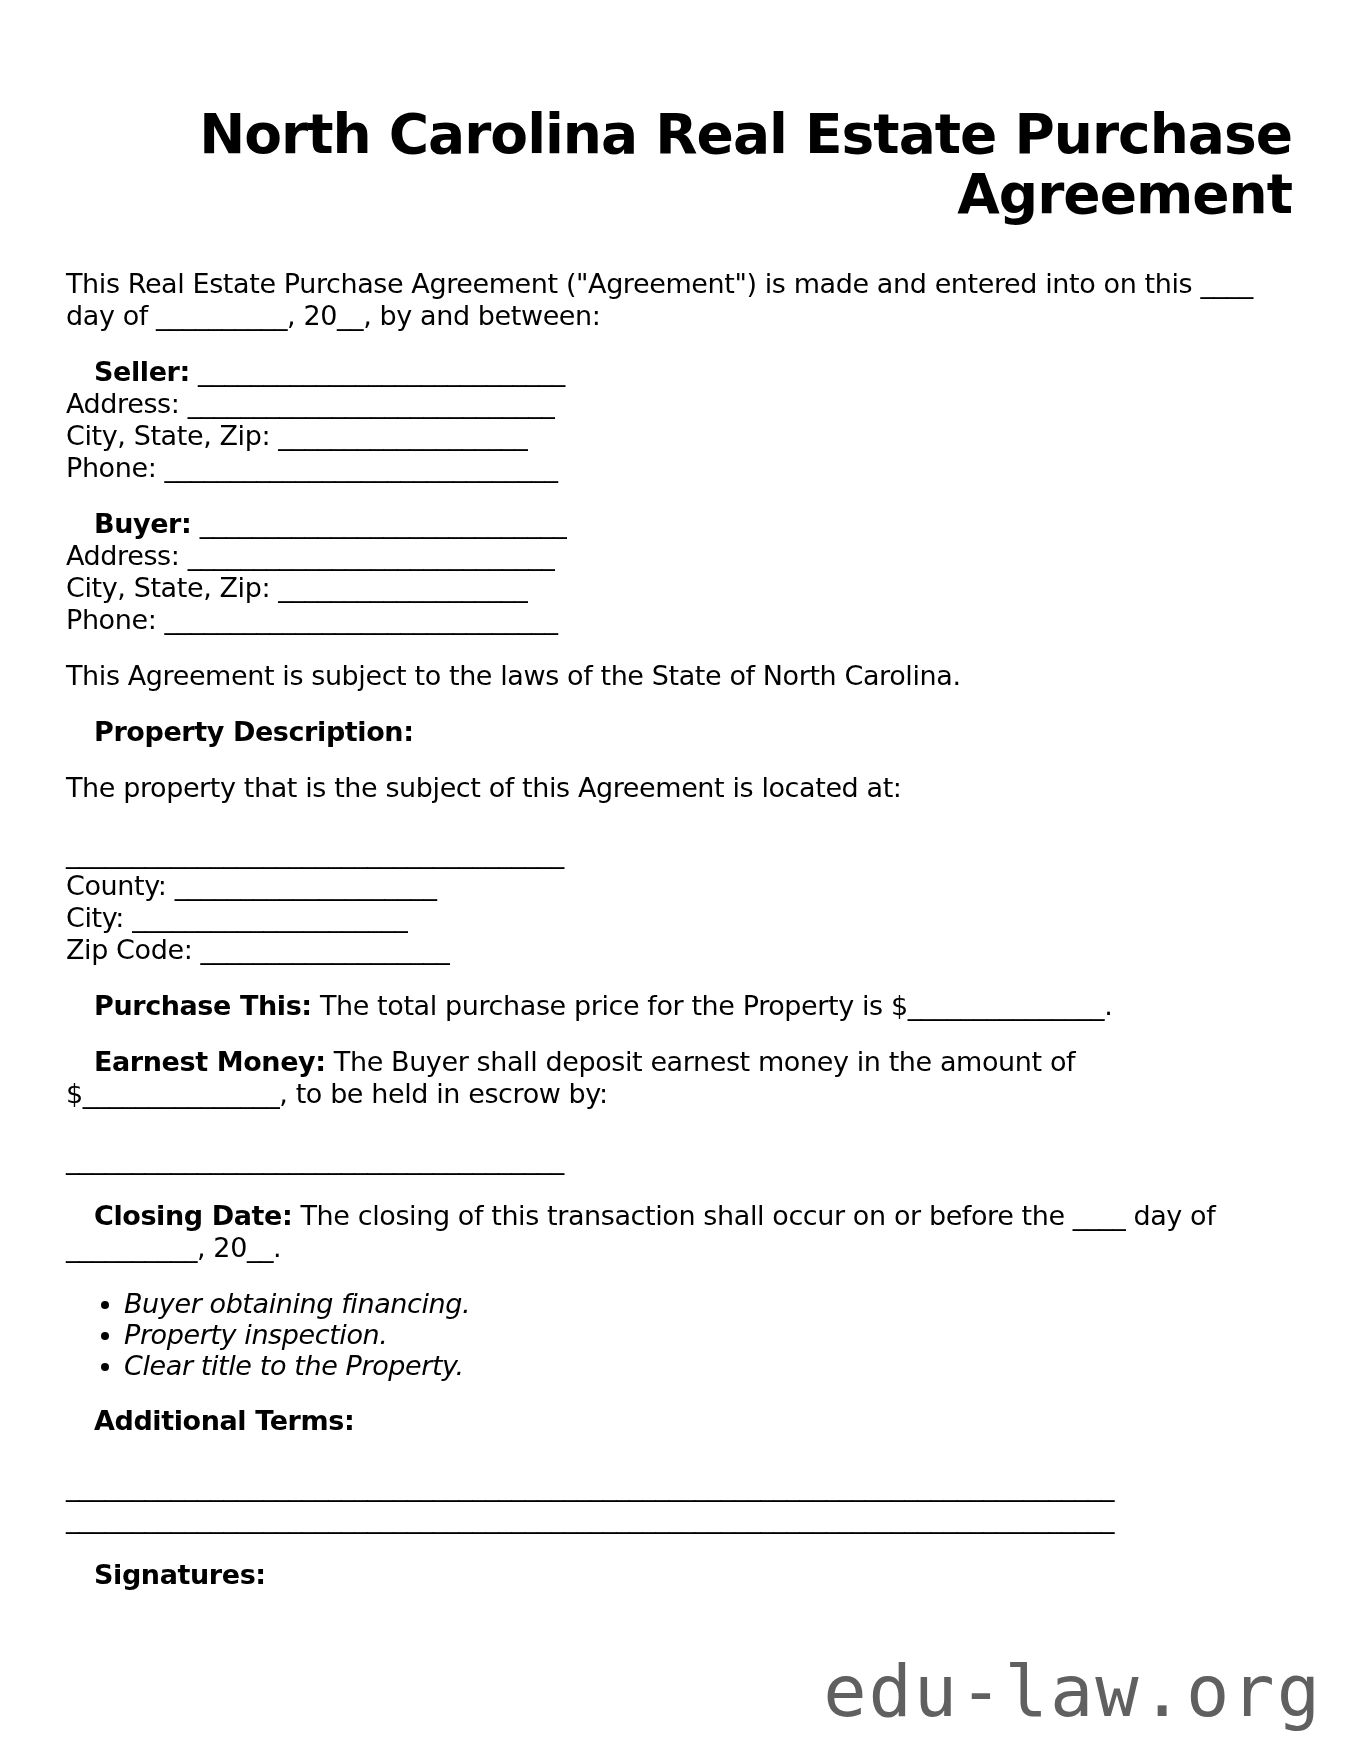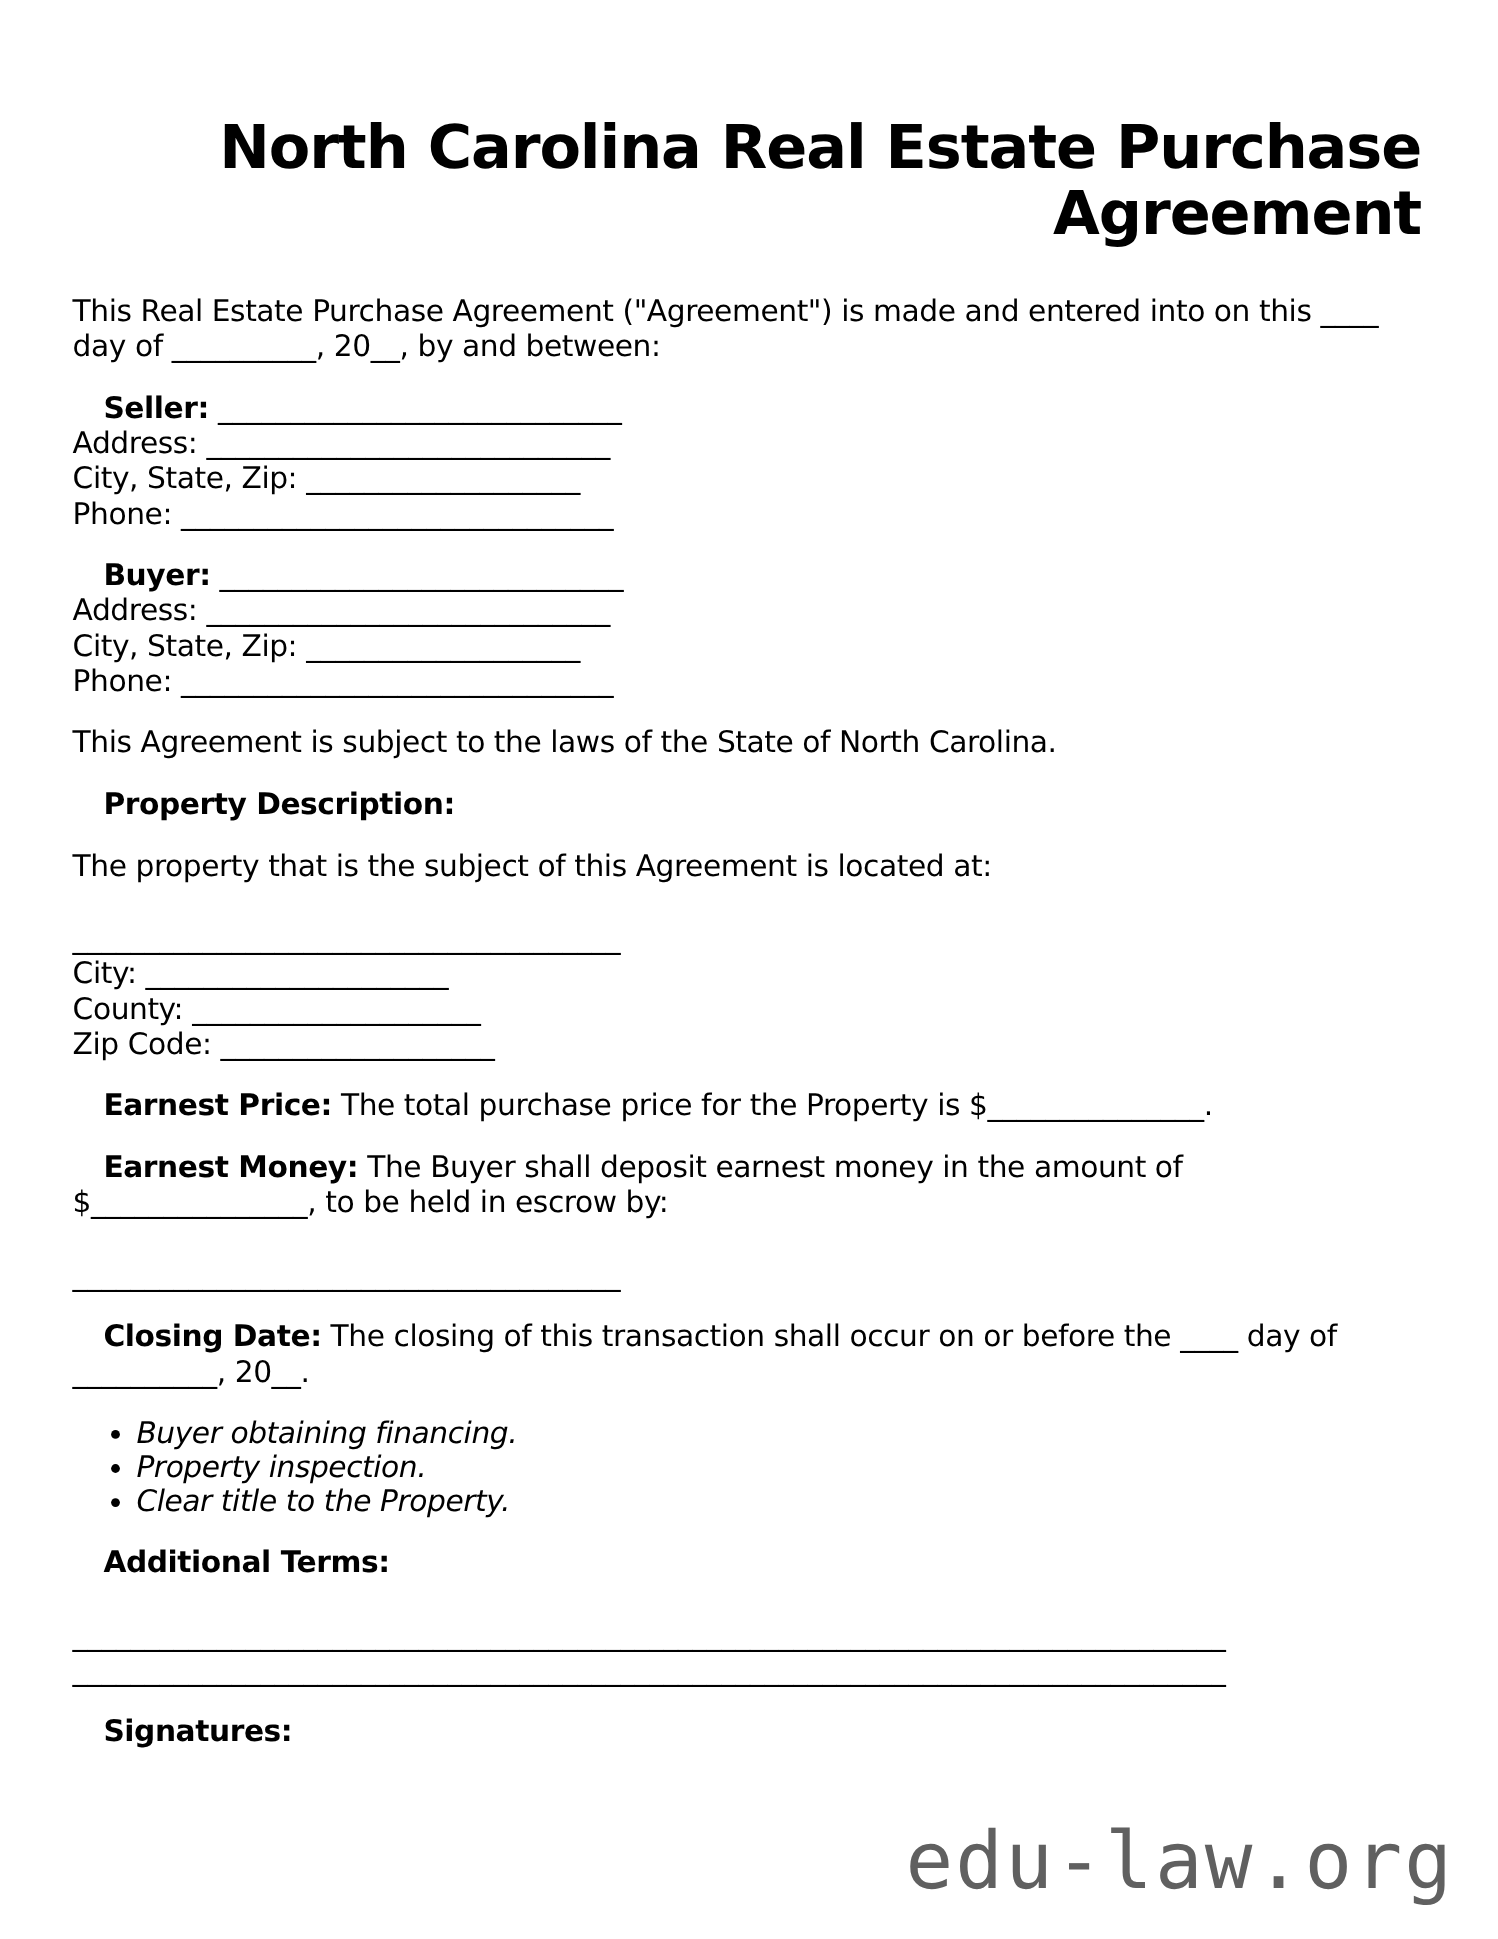--- a/index.html
+++ b/index.html
@@ -103,35 +103,35 @@
 
   <p class="bold">Property Description:</p>
 
   <p>The property that is the subject of this Agreement is located at:</p>
 
   <div class="para gap-top">
     <div class="line">
       <span class="blank">______________________________________</span>
     </div>
     <div class="line">
+      <span>County:</span>
+      <span class="blank">____________________</span>
+    </div>
+    <div class="line">
       <span>City:</span>
       <span class="blank">_____________________</span>
-    </div>
-    <div class="line">
-      <span>County:</span>
-      <span class="blank">____________________</span>
     </div>
     <div class="line">
       <span>Zip Code:</span>
       <span class="blank">___________________</span>
     </div>
   </div>
 
   <p>
-    <strong>Earnest Price:</strong>
+    <strong>Purchase This:</strong>
     <span>The total purchase price for the Property is $_______________.</span>
   </p>
 
   <p>
     <strong>Earnest Money:</strong>
     <span>The Buyer shall deposit earnest money in the amount of $_______________, to be held in escrow by:</span>
   </p>
 
   <p class="gap-top">
     <span class="blank">______________________________________</span>

